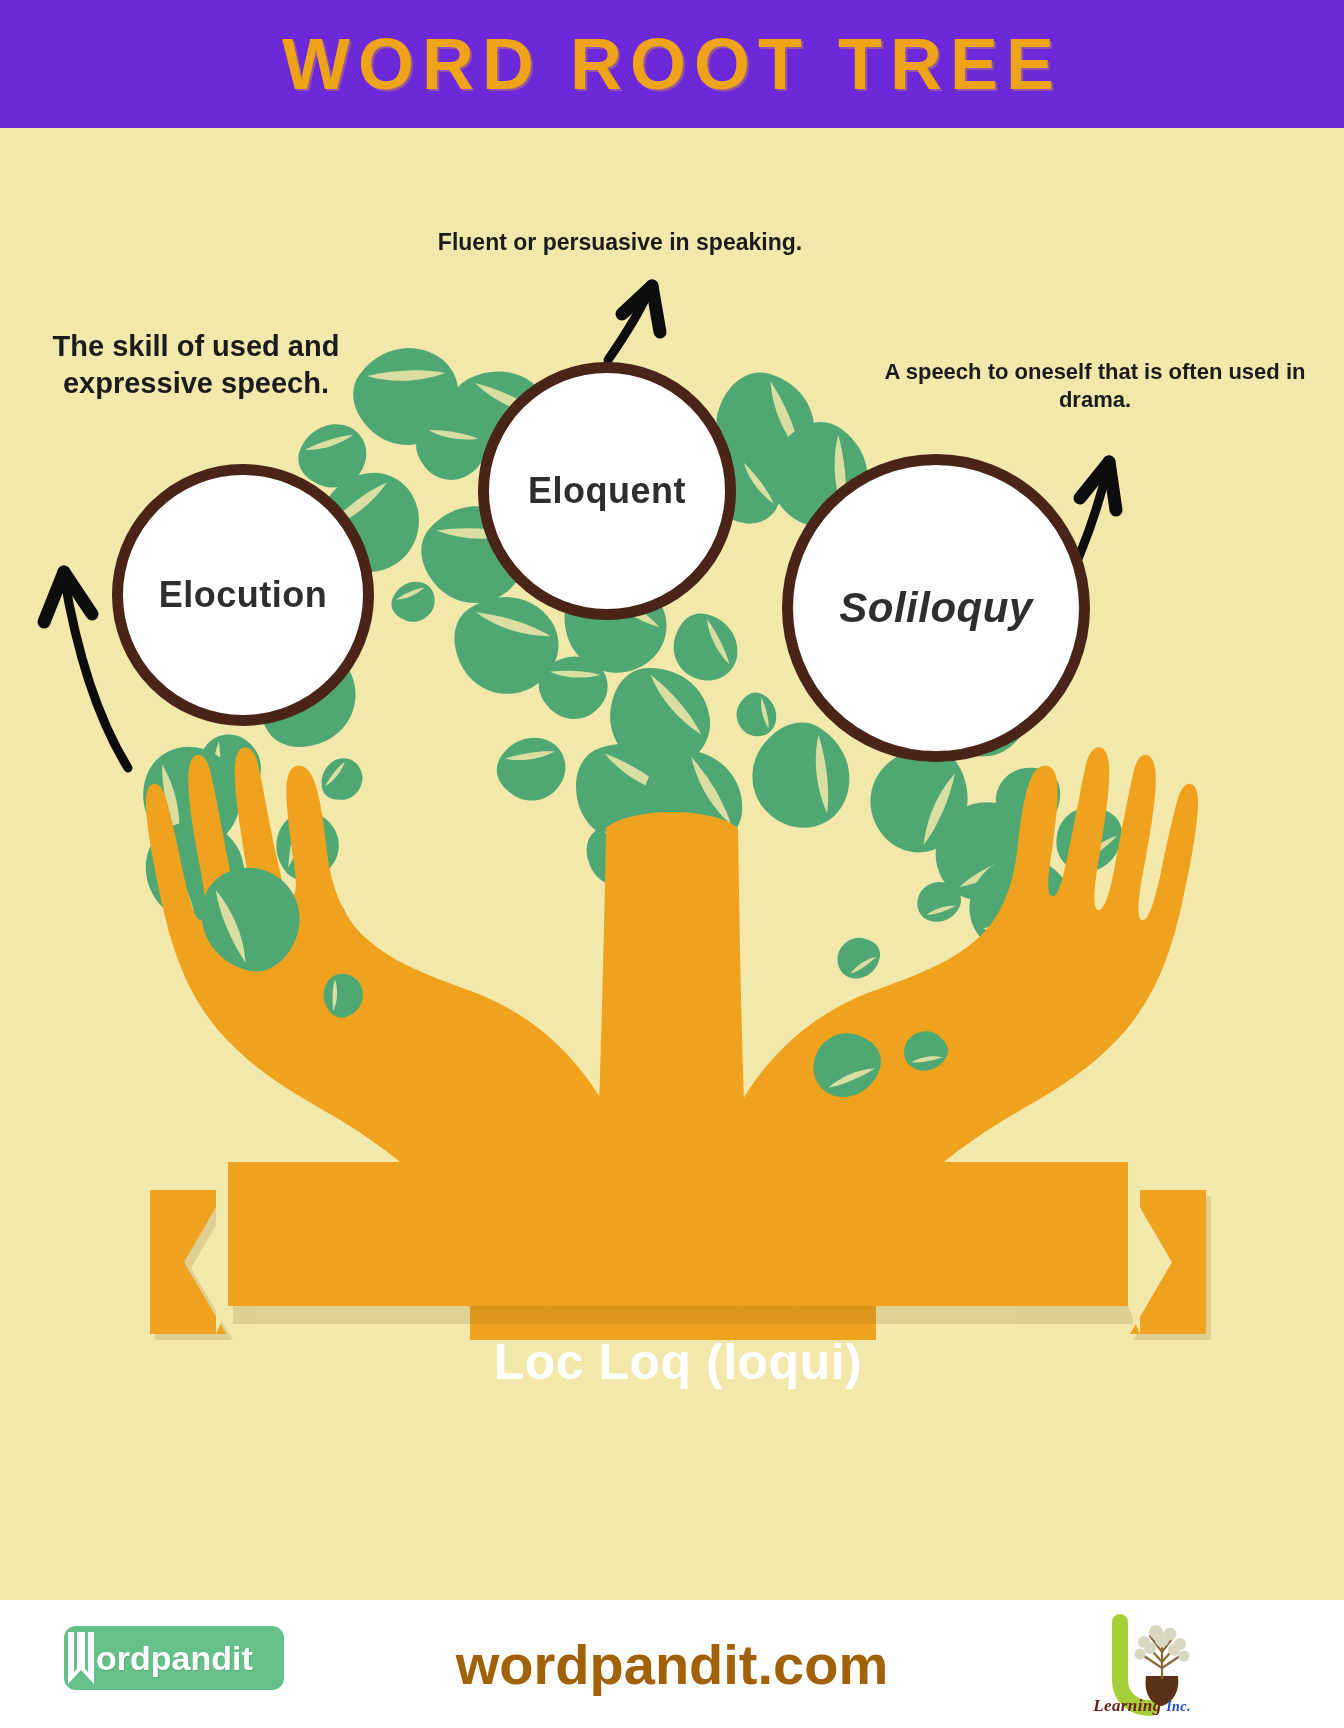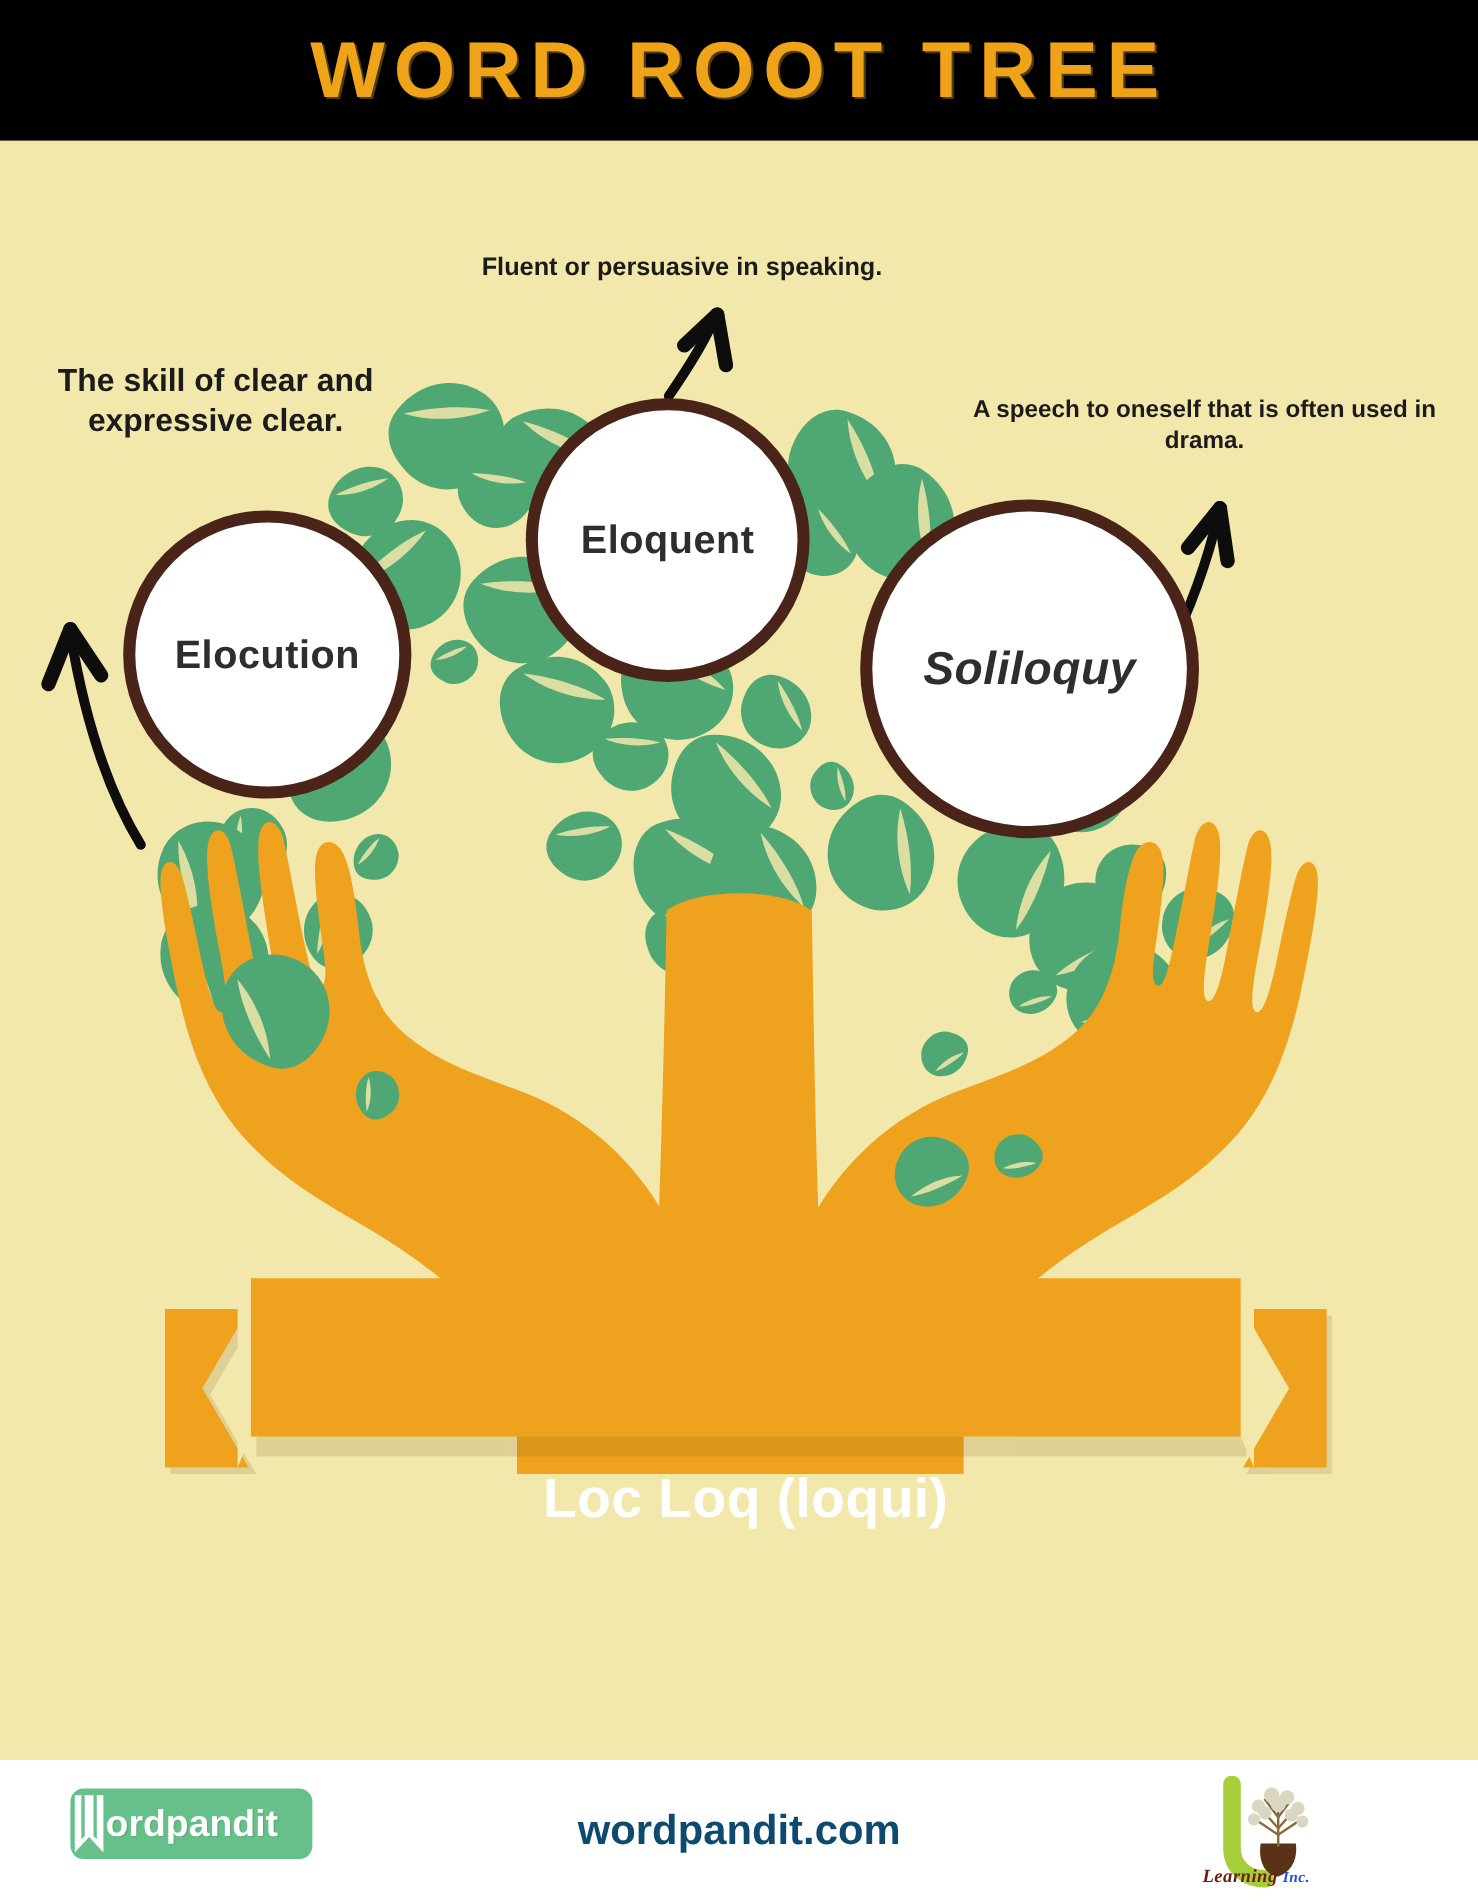--- a/index.html
+++ b/index.html
@@ -8,21 +8,21 @@
     background:#ffffff;
     font-family:"Liberation Sans", sans-serif;
     overflow:hidden;
     position:relative;
   }
   .page{position:relative;width:1344px;height:1728px;}
 
   
   .title-bar{
     position:absolute;left:0;top:0;width:1344px;height:128px;
-    background:#000000;
+    background:#6d28d9;
     display:flex;align-items:center;justify-content:center;
   }
   .title{
     font-size:72px;font-weight:bold;color:#EFA319;
     letter-spacing:8px;
     font-family:"Liberation Sans", sans-serif;
     text-shadow:2px 2px 0 rgba(220,170,60,.35);
     white-space:nowrap;
   }
 
@@ -91,21 +91,21 @@
     display:flex;align-items:center;
   }
   .brand-badge .bmname{
     color:#ffffff;font-size:34px;font-weight:bold;margin-left:-2px;
     font-family:"Liberation Sans", sans-serif;
     text-shadow:1px 1px 1px rgba(0,0,0,.12);
   }
   .footer-url{
     position:absolute;left:0;top:0;width:1344px;height:128px;
     display:flex;align-items:center;justify-content:center;
-    color:#0c4a6e;font-size:38px;font-weight:bold;
+    color:#a16207;font-size:56px;font-weight:bold;
     font-family:"Liberation Sans", sans-serif;
   }
   .learning-logo{position:absolute;right:130px;top:14px;width:140px;height:104px;}
   .learning-text{
     position:absolute;right:112px;top:96px;width:180px;text-align:center;
     font-family:"Liberation Serif", serif;font-style:italic;font-weight:bold;
     font-size:17px;color:#6B1E18;letter-spacing:.4px;
   }
   .learning-text .inc{color:#1d4ed8;font-size:14px;}
 </style>
@@ -292,21 +292,21 @@
 
         <path d="M1130,1062 L1206,1062 L1206,1206 L1130,1206 L1172,1134 Z" fill="#EFA21E"></path>
 
         <path d="M228,1034 L1128,1034 L1128,1178 L228,1178 Z" fill="#EFA21E"></path>
 
         <path d="M228,1034 L216,1062 L216,1206 L228,1178 Z" fill="#F2E8AC"></path>
         <path d="M1128,1034 L1140,1062 L1140,1206 L1128,1178 Z" fill="#F2E8AC"></path>
       </g>
     </svg>
 
-    <div class="callout" id="label-elocution">The skill of clear and expressive clear.</div>
+    <div class="callout" id="label-elocution">The skill of used and expressive speech.</div>
 
     <div class="callout" id="label-eloquent">Fluent or persuasive in speaking.</div>
 
     <div class="callout" id="label-soliloquy">A speech to oneself that is often used in drama.</div>
 
     <div class="circle" id="circle-eloquent">
       <span>Eloquent</span>
     </div>
     <div class="circle" id="circle-elocution">
       <span>Elocution</span>

